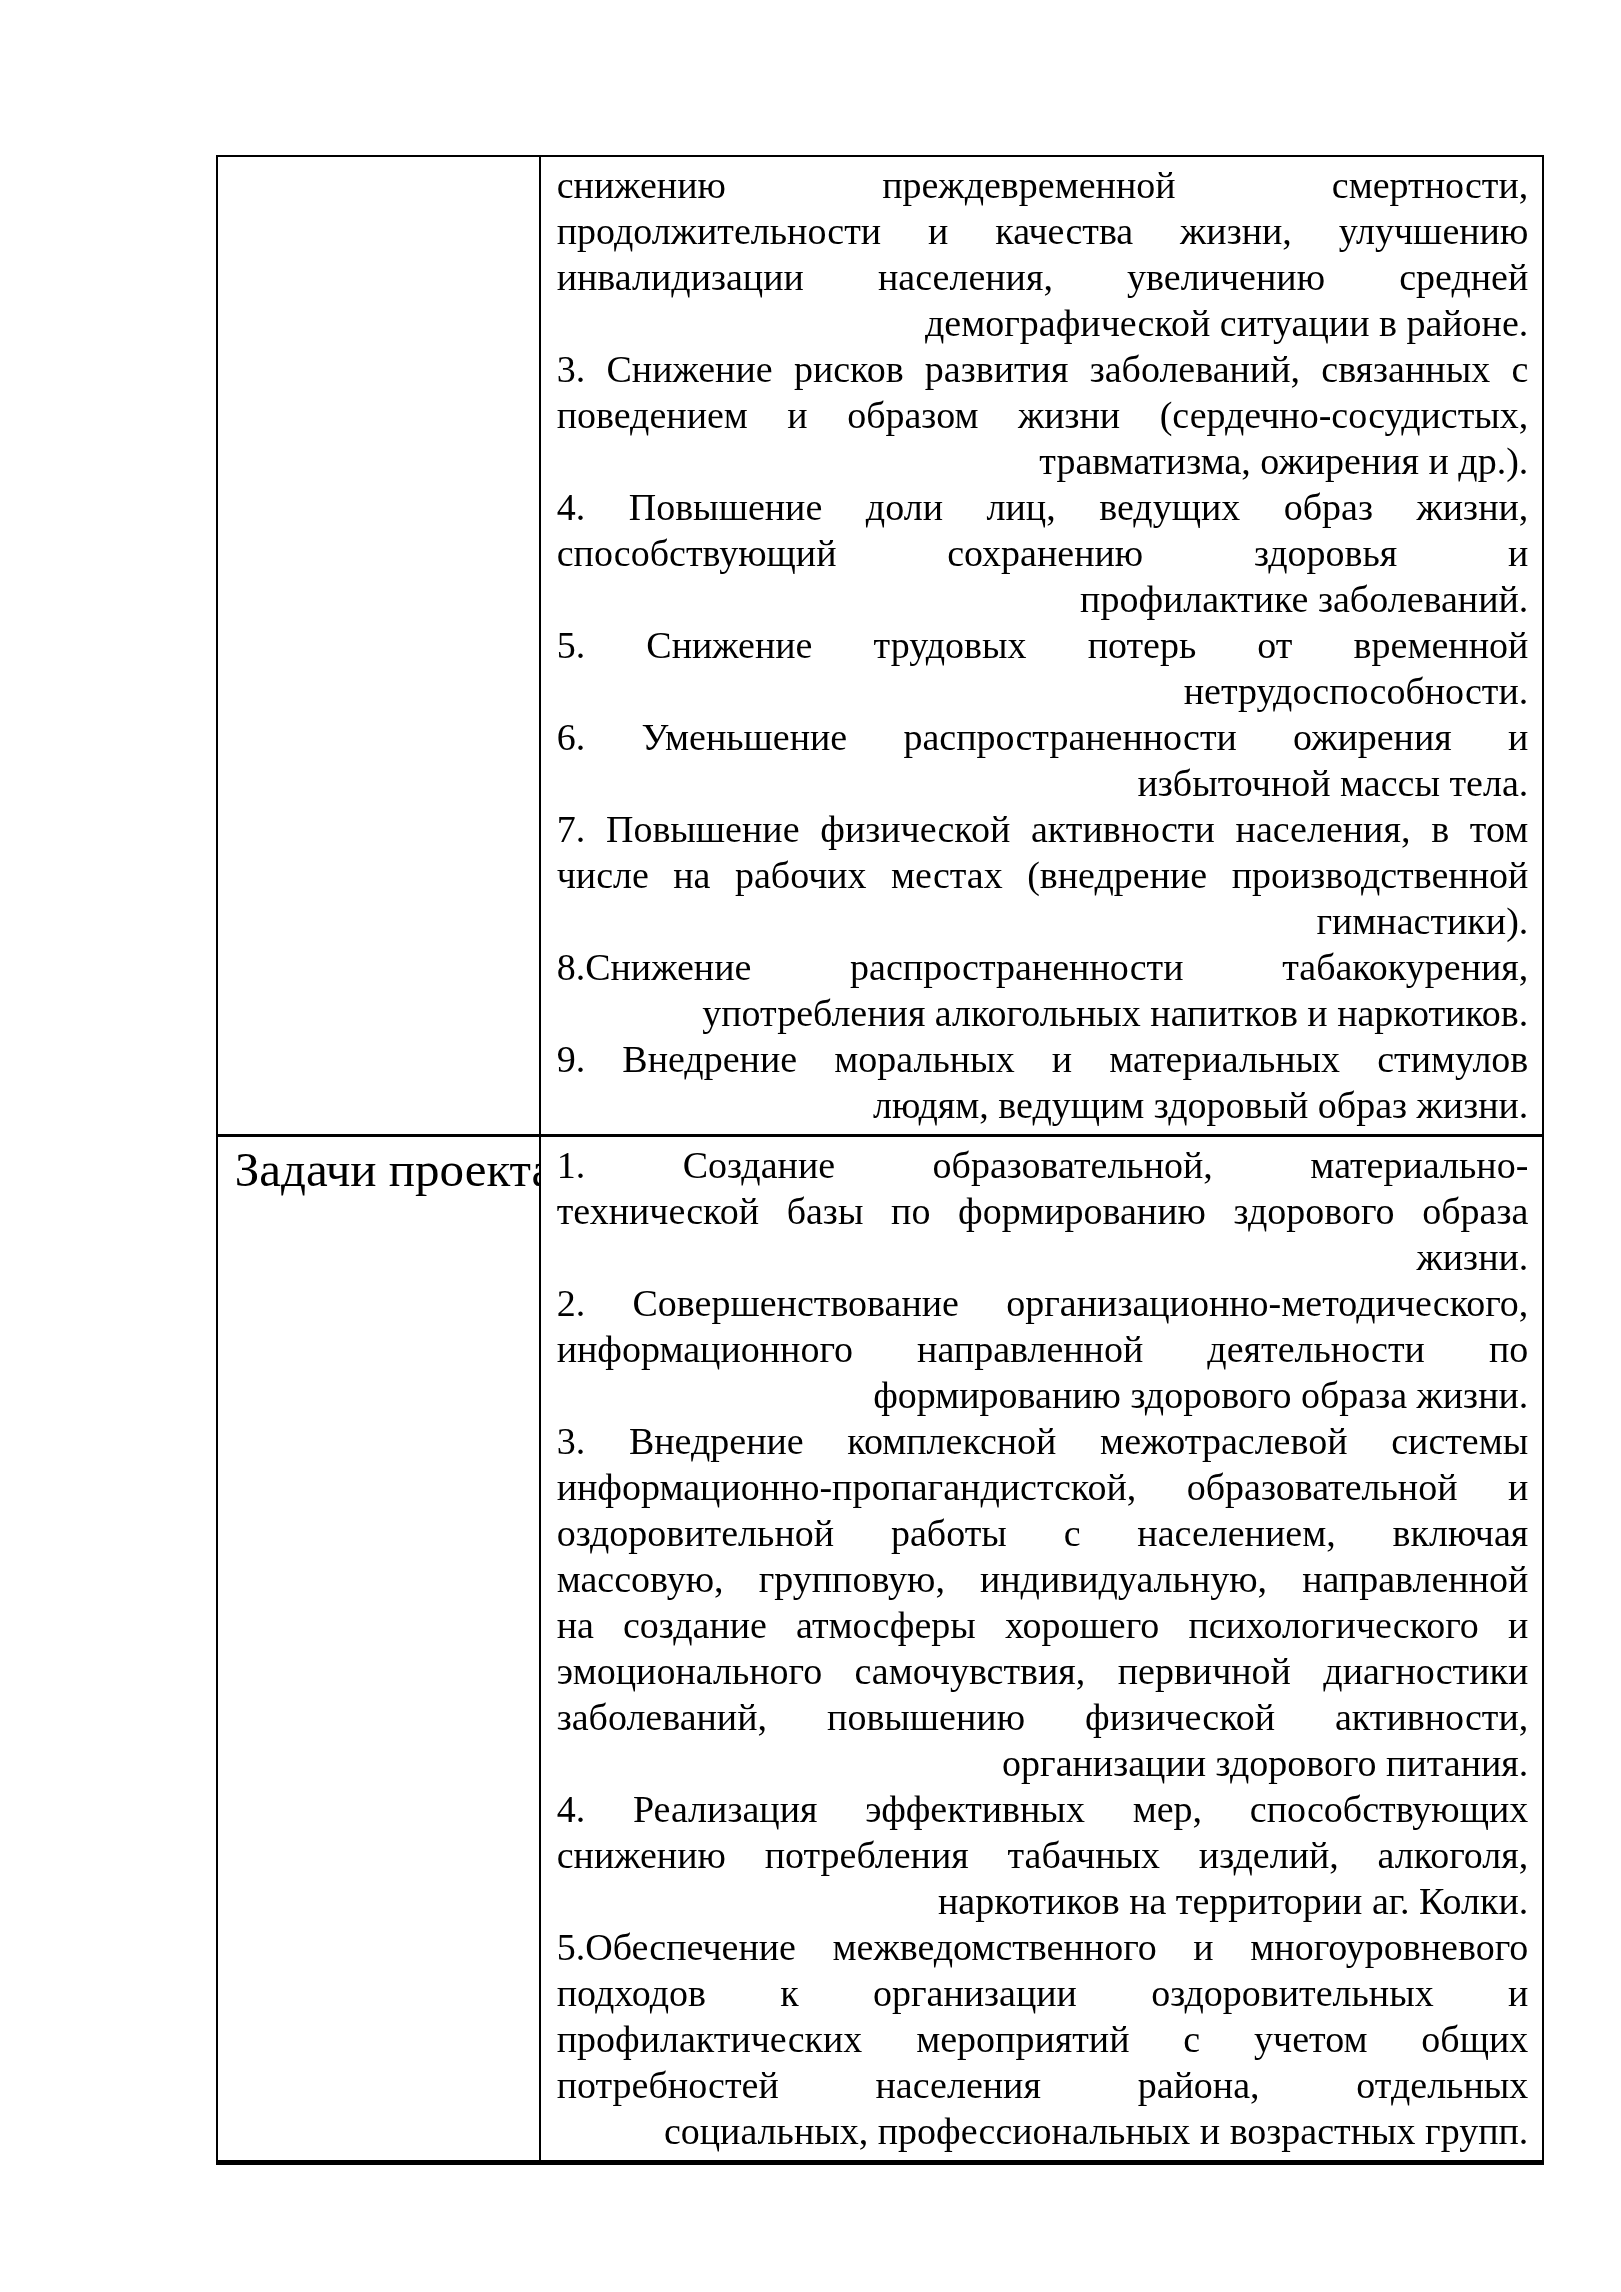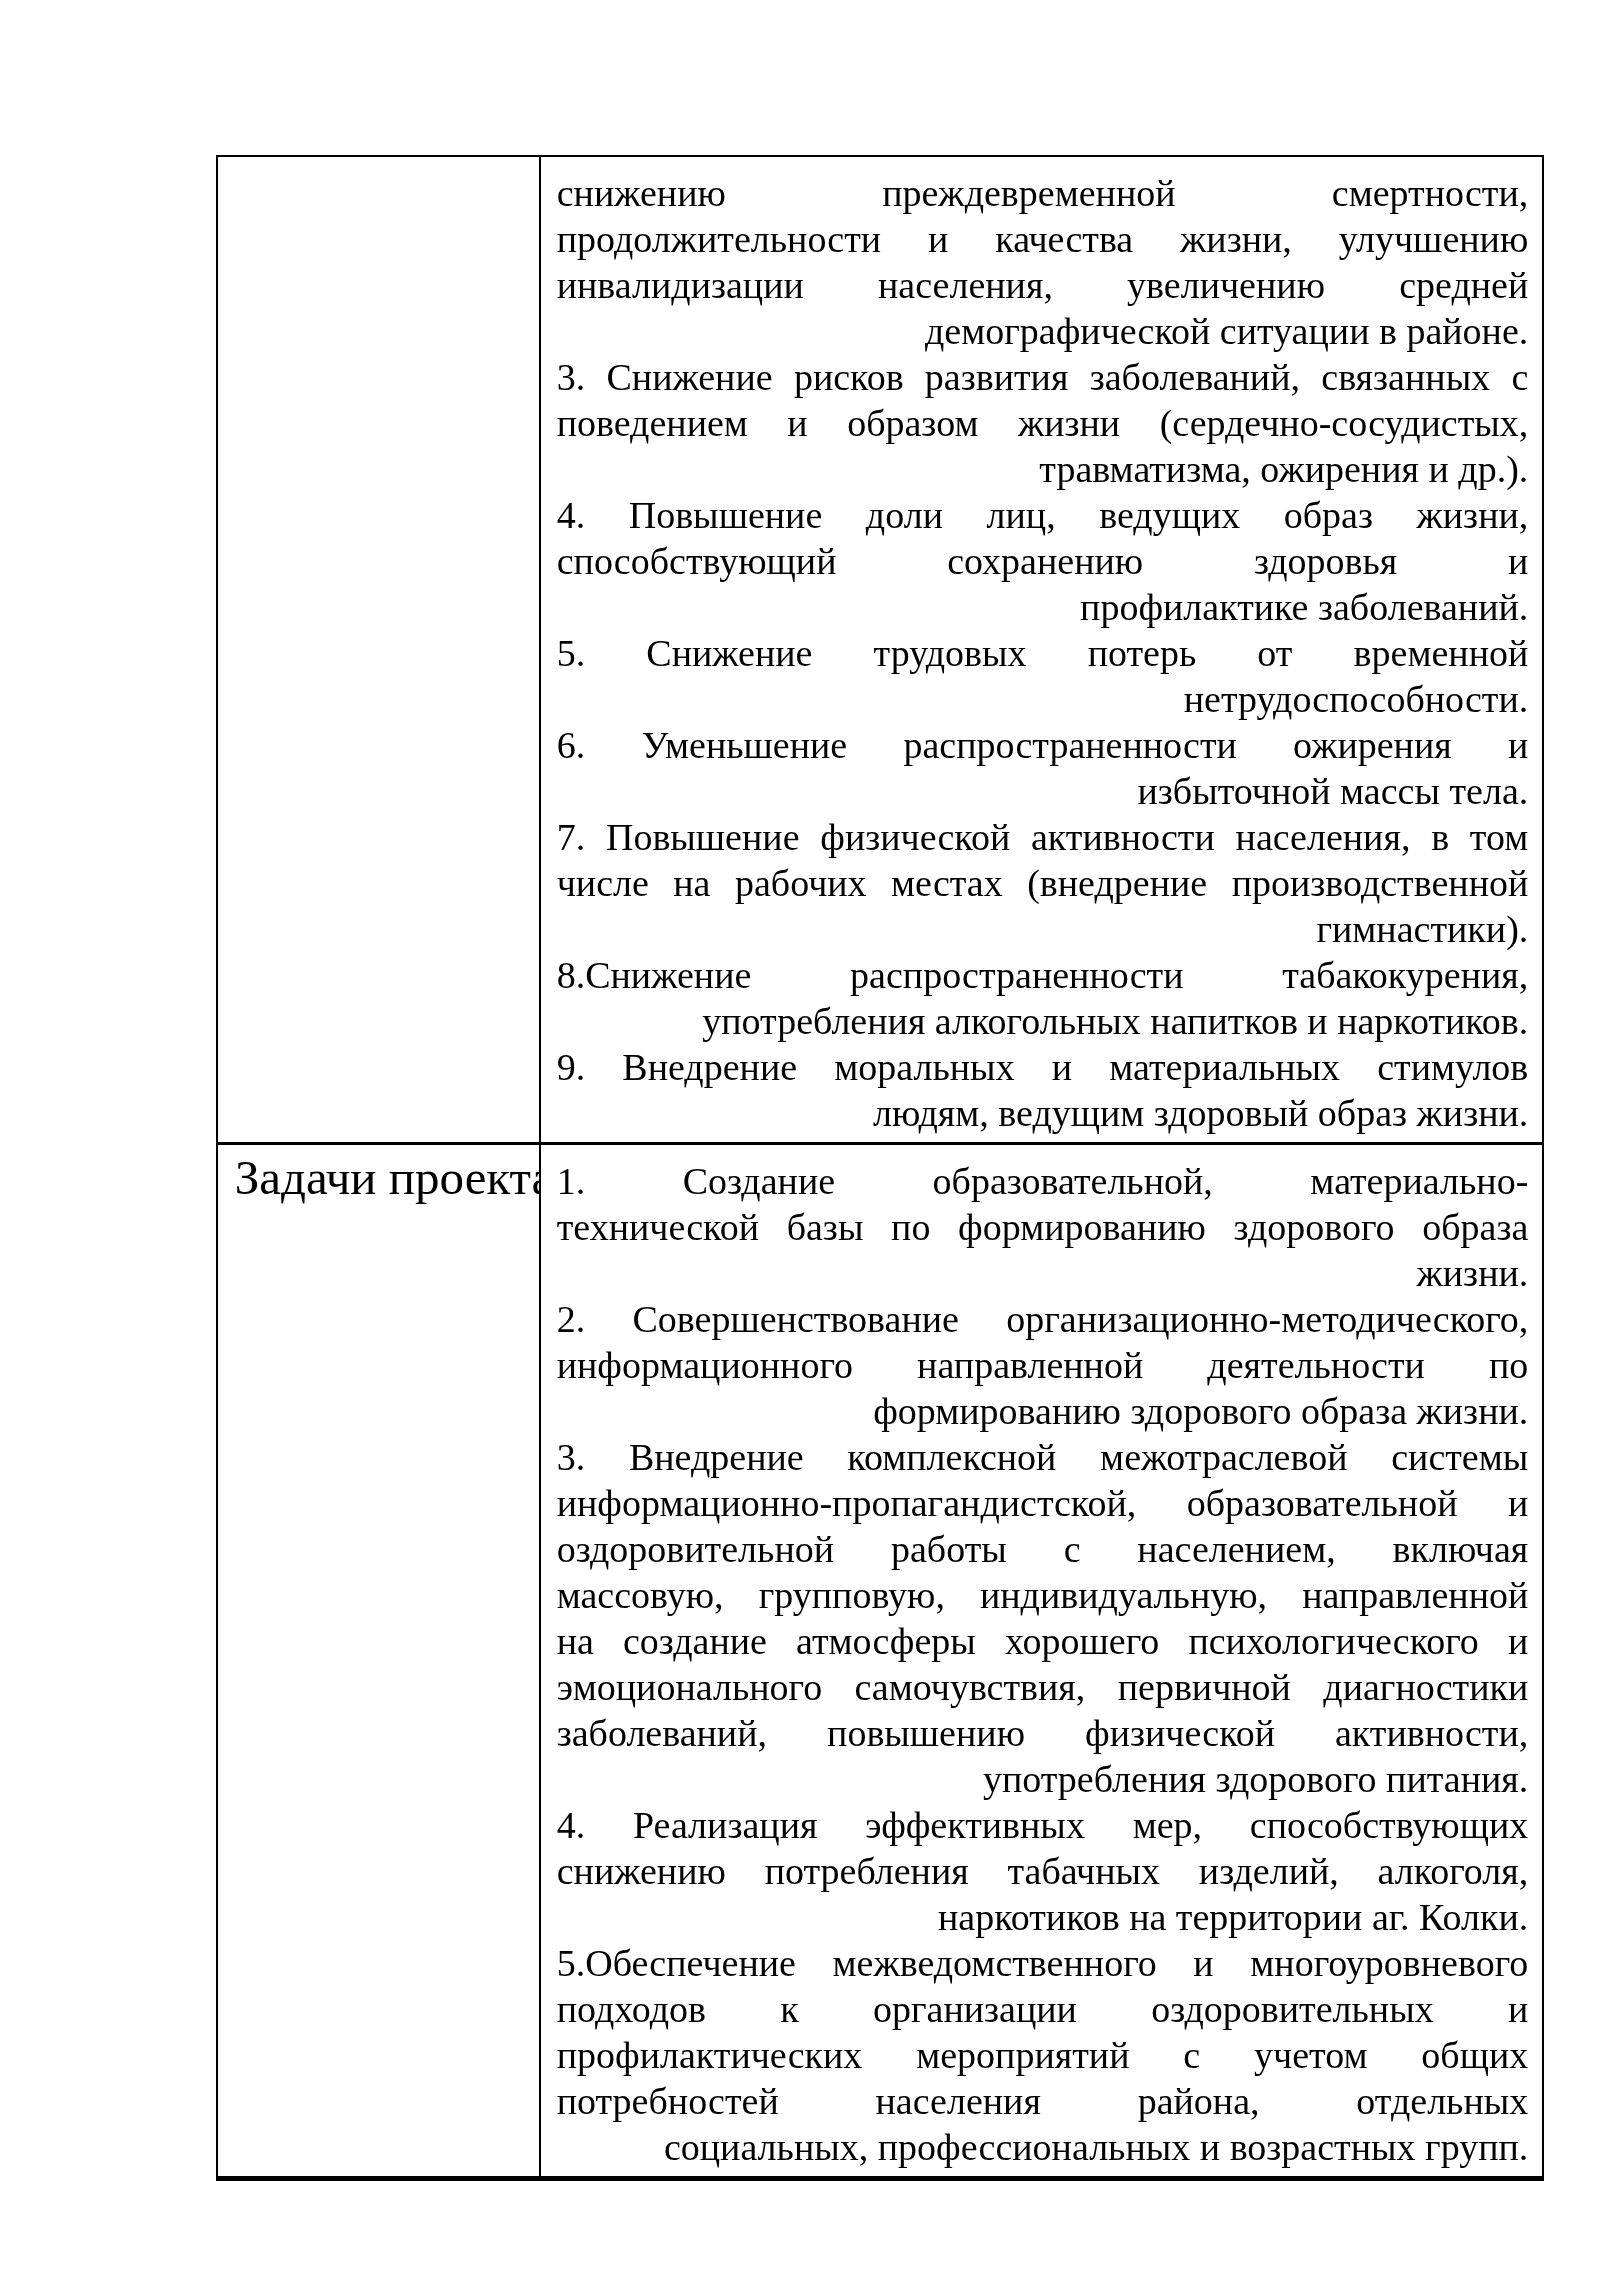--- a/index.html
+++ b/index.html
@@ -39,21 +39,20 @@
     font-size: 49px;
     line-height: 46px;
     white-space: nowrap;
     overflow: hidden;
   }
   .cell-content {
     box-sizing: border-box;
     padding: 4.9px 13.7px 5.9px 15.7px;
     font-size: 38px;
     line-height: 46px;
-    margin-top: 8px;
   }
   .line {
     width: 100%;
     white-space: nowrap;
   }
   .line.j {
     text-align: justify;
     text-align-last: justify;
     white-space: normal;
     
@@ -108,21 +107,21 @@
           <div class="line j">2. Совершенствование организационно-методического,</div>
           <div class="line j">информационного направленной деятельности по</div>
           <div class="line l">формированию здорового образа жизни.</div>
           <div class="line j">3. Внедрение комплексной межотраслевой системы</div>
           <div class="line j">информационно-пропагандистской, образовательной и</div>
           <div class="line j">оздоровительной работы с населением, включая</div>
           <div class="line j">массовую, групповую, индивидуальную, направленной</div>
           <div class="line j">на создание атмосферы хорошего психологического и</div>
           <div class="line j">эмоционального самочувствия, первичной диагностики</div>
           <div class="line j">заболеваний, повышению физической активности,</div>
-          <div class="line l">употребления здорового питания.</div>
+          <div class="line l">организации здорового питания.</div>
           <div class="line j">4. Реализация эффективных мер, способствующих</div>
           <div class="line j">снижению потребления табачных изделий, алкоголя,</div>
           <div class="line l">наркотиков на территории аг. Колки.</div>
           <div class="line j">5.Обеспечение межведомственного и многоуровневого</div>
           <div class="line j">подходов к организации оздоровительных и</div>
           <div class="line j">профилактических мероприятий с учетом общих</div>
           <div class="line j">потребностей населения района, отдельных</div>
           <div class="line l">социальных, профессиональных и возрастных групп.</div>
         </div>
     </div>

